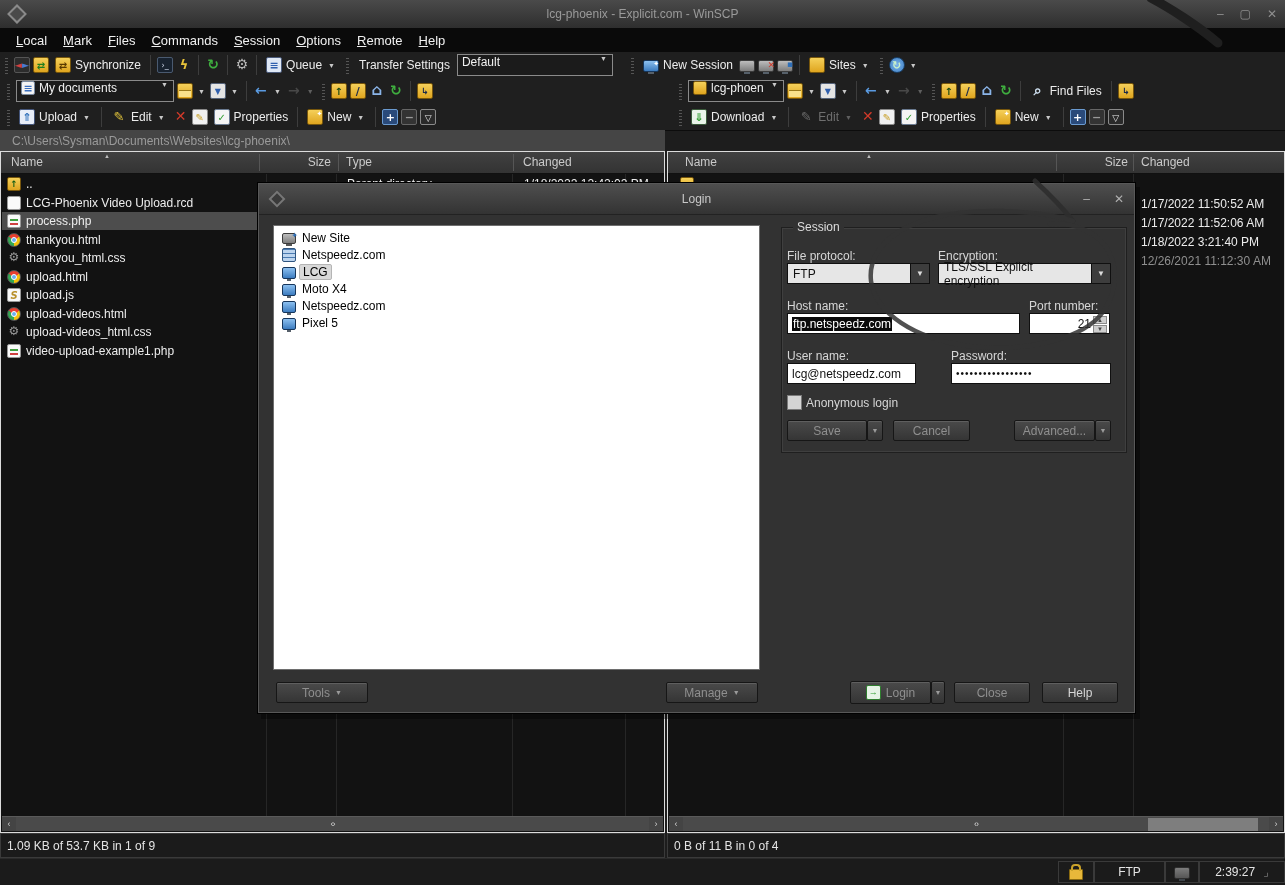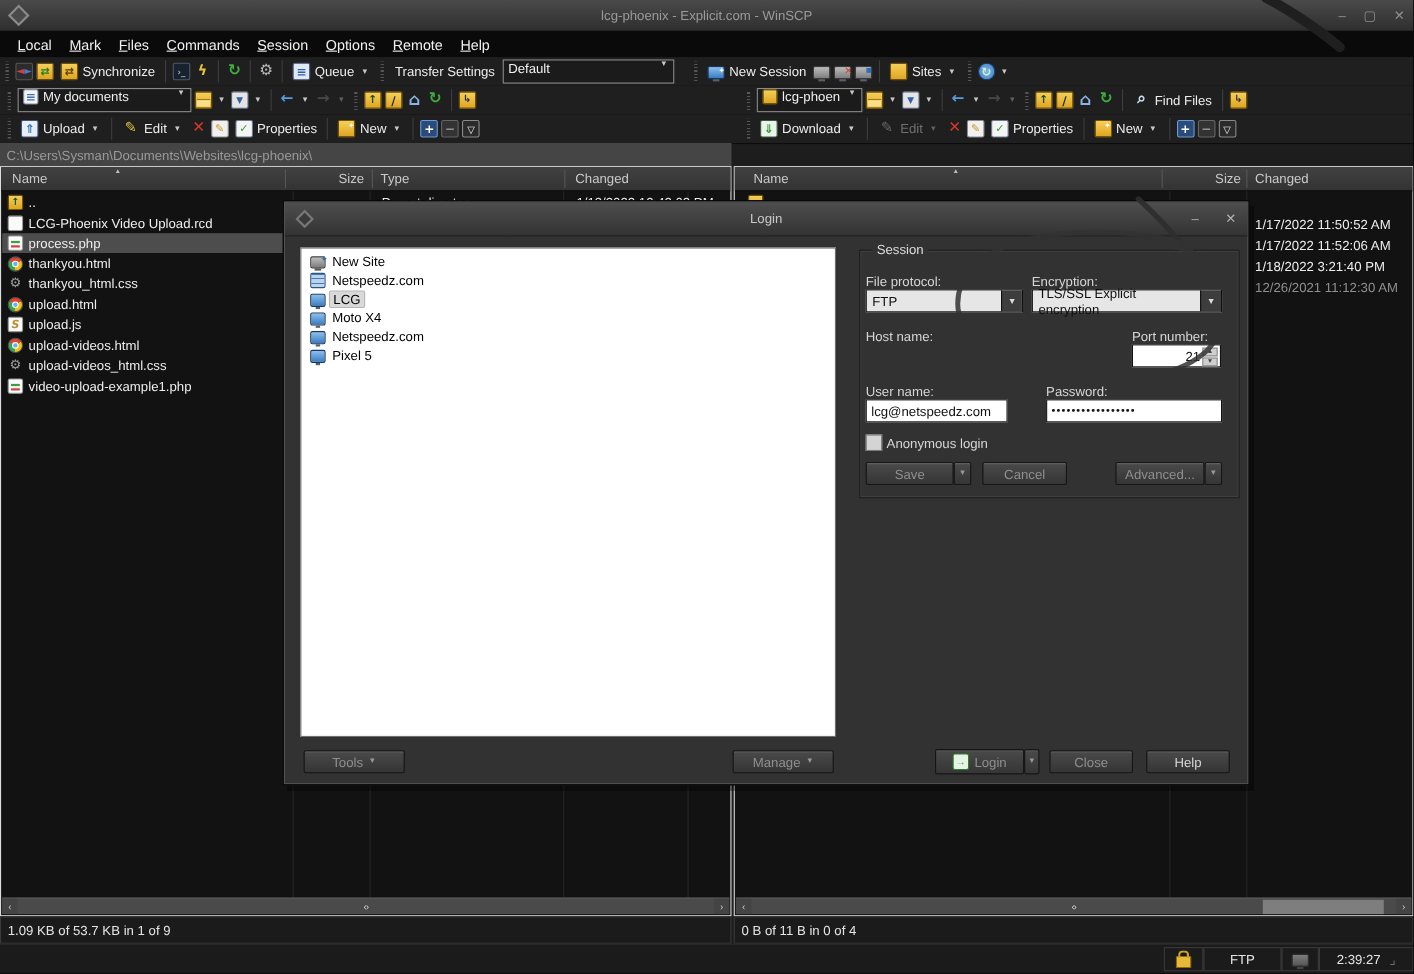--- a/index.html
+++ b/index.html
@@ -117,21 +117,21 @@
   [data-icon="workspace-icon"]{background:repeating-linear-gradient(0deg,#bcd4ee 0 3px,#4a7ab0 3px 4px);border:1px solid #2f5580;}
   
   .panel{background:#121212;border:1px solid #dcdcdc;box-sizing:border-box;}
   .phead{position:absolute;left:0;top:0;right:0;height:21px;background:linear-gradient(#414141,#333);border-bottom:1px solid #101010;color:#cacaca;}
   .hsep{position:absolute;top:2px;width:1px;height:17px;background:#565656;}
   .sortarrow{position:absolute;font-size:6px;color:#bdbdbd;}
   .gridline{position:absolute;width:1px;background:#262626;}
   .frow{position:absolute;left:1px;right:1px;height:18px;display:flex;align-items:center;gap:5px;padding-left:5px;color:#ededed;}
   .frow.selected{background:#4d4d4d;}
   .fcol{position:absolute;top:2px;}
-  .pathbar{color:#9a9a9a;display:flex;align-items:center;padding-left:6px;box-sizing:border-box;}
+  .pathbar{color:#9a9a9a;display:flex;align-items:center;padding-left:12px;box-sizing:border-box;}
   .hscroll{position:absolute;left:1px;right:1px;bottom:1px;height:14px;background:#4a4a4a;border-top:1px solid #5a5a5a;color:#cfcfcf;}
   .hscroll .arr{position:absolute;top:0;bottom:0;width:14px;background:#444;display:flex;align-items:center;justify-content:center;font-size:9px;}
   .hscroll .mid{position:absolute;left:0;right:0;top:0;bottom:0;display:flex;align-items:center;justify-content:center;font-size:9px;letter-spacing:-1px;color:#d8d8d8;}
   .statuscell{background:#1b1b1b;border:1px solid #3a3a3a;display:flex;align-items:center;padding-left:6px;box-sizing:border-box;color:#e4e4e4;}
   
   #bottombar{left:0;top:858px;width:1285px;height:26px;background:#1b1b1b;border-top:1px solid #2a2a2a;}
   .bcell{position:absolute;top:2px;bottom:2px;border:1px solid #3a3a3a;display:flex;align-items:center;justify-content:center;color:#e4e4e4;}
   .lockbody{position:relative;width:12px;height:9px;background:#e8b83a;border:1px solid #8a6a10;border-radius:1px;margin-top:5px;}
   .lockbody::before{content:"";position:absolute;left:1px;top:-6px;width:6px;height:5px;border:2px solid #caa22a;border-bottom:0;border-radius:4px 4px 0 0;}
   
@@ -520,20 +520,23 @@
       <span>FTP</span>
       <span class="arr">▼</span>
     </div>
     <span class="dlabel" style="left:680px;top:66px">Encryption:</span>
     <div class="dcombo" style="left:680px;top:80px;width:173px">
       <span>TLS/SSL Explicit encryption</span>
       <span class="arr">▼</span>
     </div>
 
     <span class="dlabel" style="left:529px;top:116px">Host name:</span>
+    <div class="dinput" style="left:529px;top:130px;width:233px">
+      <span class="sel">ftp.netspeedz.com</span>
+    </div>
     <span class="dlabel" style="left:771px;top:116px">Port number:</span>
     <div class="dinput" style="left:771px;top:130px;width:81px;justify-content:flex-end;padding-right:18px">
       <span>21</span>
       <span class="spin">
           <span>▲</span>
           <span>▼</span>
         </span>
     </div>
 
     <span class="dlabel" style="left:529px;top:166px">User name:</span>

